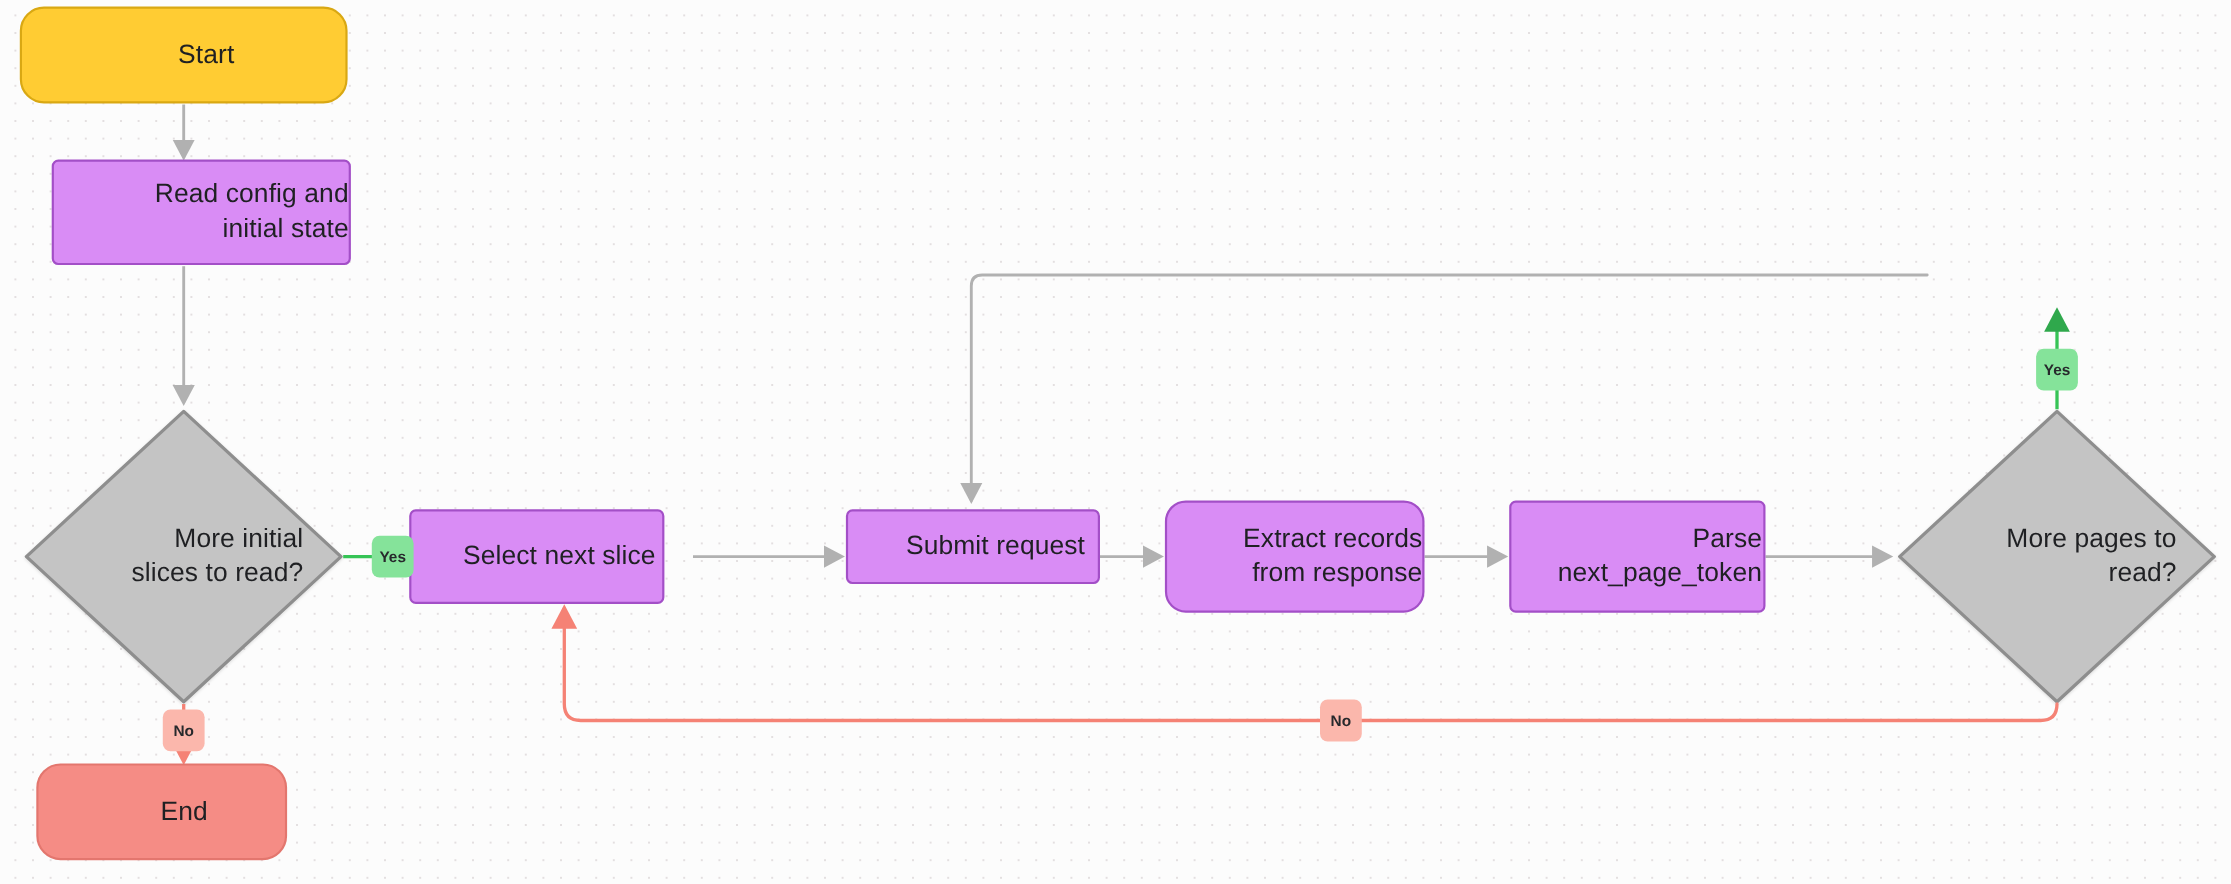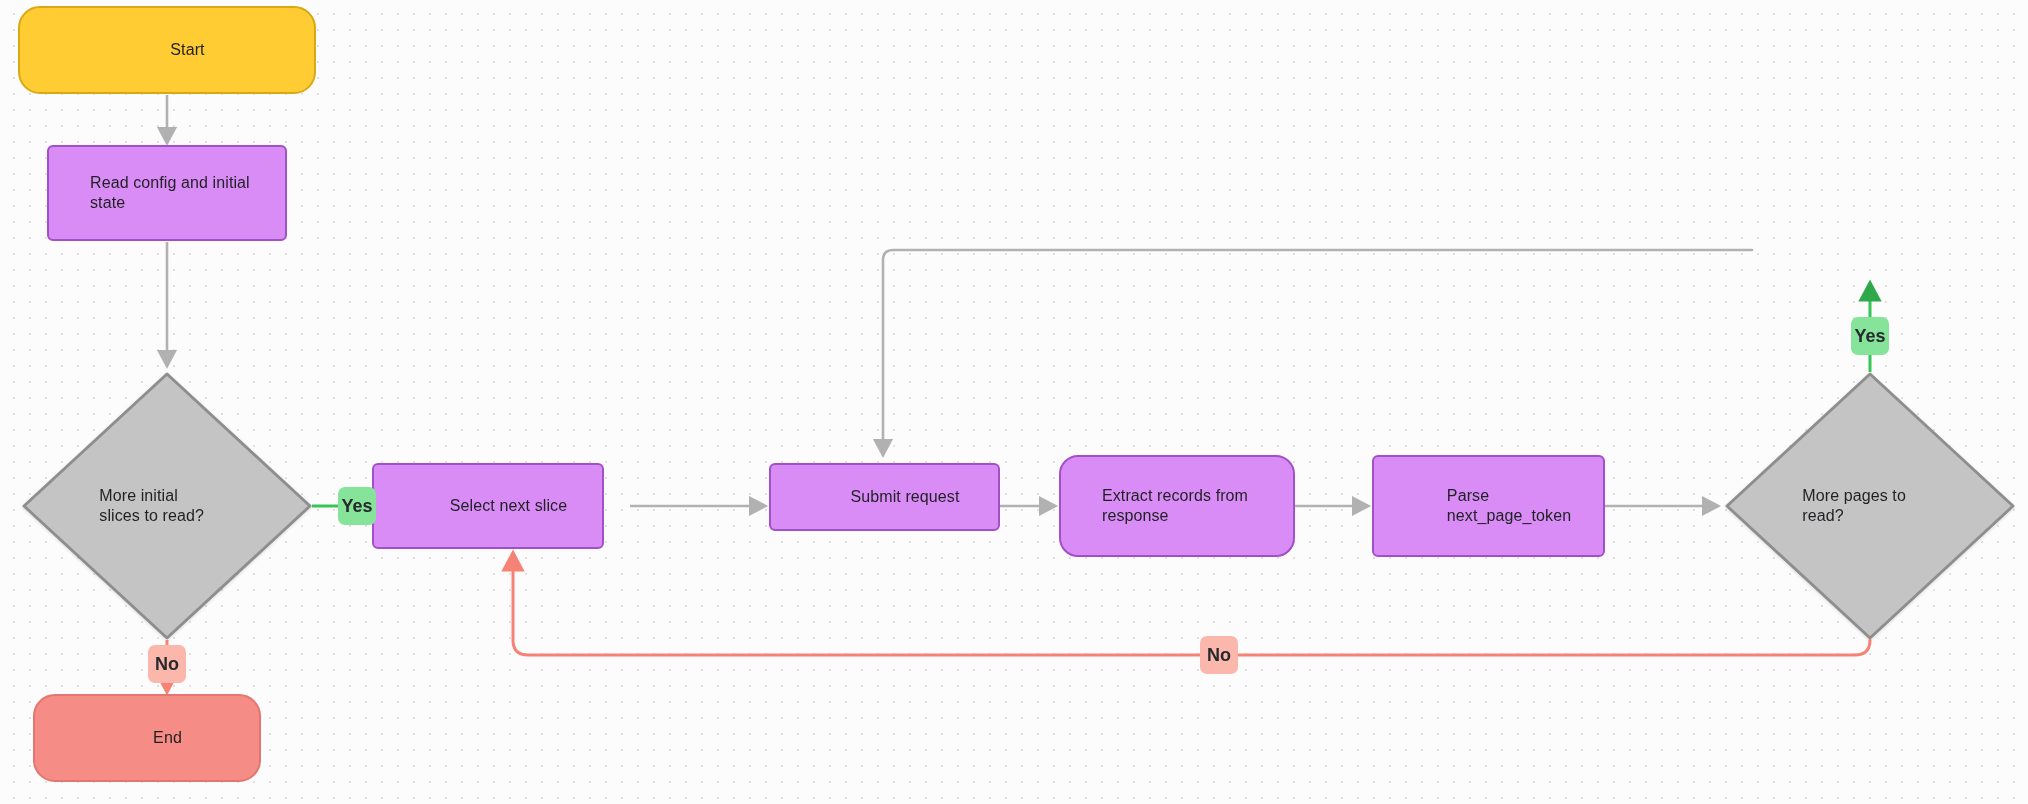--- a/index.html
+++ b/index.html
@@ -24,23 +24,23 @@
     width: 2028px;
     height: 804px;
     pointer-events: none;
   }
   .node {
     position: absolute;
     box-sizing: border-box;
     display: flex;
     align-items: center;
     justify-content: center;
-    text-align: left;
+    text-align: right;
     color: #1f2023;
-    font-size: 16px;
+    font-size: 24px;
     line-height: 1.28;
     letter-spacing: .1px;
     white-space: pre-line;
     padding-left: 41px;
   }
   .node-terminal {
     border-radius: 22px;
   }
   .node-start {
     background: #ffcc33;
@@ -63,21 +63,21 @@
     position: relative;
     z-index: 2;
     width: 72%;
   }
   .edge-label {
     position: absolute;
     box-sizing: border-box;
     display: flex;
     align-items: center;
     justify-content: center;
-    font-size: 18px;
+    font-size: 14px;
     font-weight: 600;
     color: #27292c;
     border-radius: 7px;
     z-index: 5;
     font-family: "Liberation Sans", sans-serif;
   }
   .edge-label-yes { background: #85e39a; }
   .edge-label-no  { background: #fbb7ac; }
 </style>
 </head>
@@ -130,21 +130,21 @@
 
     <path d="M1752,250 L893,250 Q883,250 883,260 L883,455" fill="none" stroke="#b1b1b1" stroke-width="2.6" stroke-linecap="round" marker-end="url(#arrow-grey)"></path>
 
     <path d="M1870,640 Q1870,655 1855,655 L528,655 Q513,655 513,640 L513,553" fill="none" stroke="#f58275" stroke-width="3" stroke-linecap="round" marker-end="url(#arrow-red)"></path>
   </svg>
 
   <div class="node node-terminal node-start" style="left:18px; top:6px; width:298px; height:88px;">
     <span>Start</span>
   </div>
 
-  <div class="node node-process" style="left:47px; top:145px; width:240px; height:96px;">
+  <div class="node node-process" style="left:47px; top:145px; width:272px; height:96px;">
     <span>Read config and initial state</span>
   </div>
 
   <div class="node node-decision" style="left:24px; top:374px; width:286px; height:264px;">
     <span class="diamond-label">More initial
 slices to read?</span>
   </div>
 
   <div class="node node-terminal node-end" style="left:33px; top:694px; width:228px; height:88px;">
     <span>End</span>

